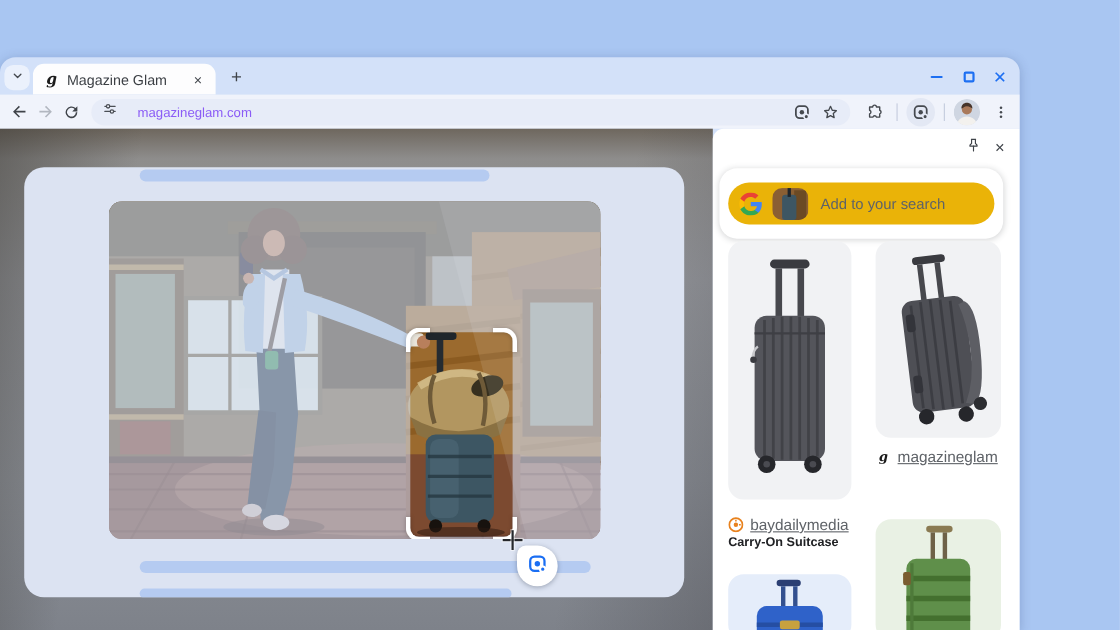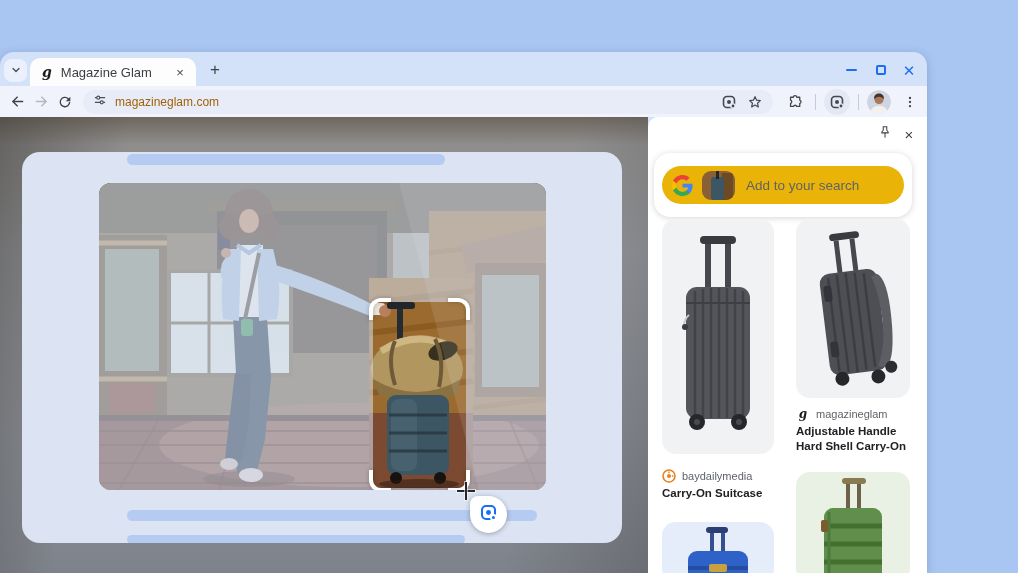--- a/index.html
+++ b/index.html
@@ -29,21 +29,21 @@
   .min-bar { width:11px; height:2px; background:#1d6ff2; border-radius:1px; }
   .max-box { width:10px; height:10px; border:2px solid #1d6ff2; border-radius:2px; }
   .close-x { font-size:15px; font-weight:bold; color:#1d6ff2; line-height:1; }
 
   
   .toolbar { left:0; top:34px; width:927px; height:31px; background:#f0f3fb; display:flex; align-items:center; }
   .navbtn { width:24px; height:24px; display:flex; align-items:center; justify-content:center; cursor:pointer; }
   .nav-back { margin-left:5px; } 
   .addressbar { margin-left:6px; width:690px; height:24px; background:#e7ecf8; border-radius:12px;
                 display:flex; align-items:center; padding:0 8px 0 10px; cursor:text; }
-  .url { font-size:12px; color:#a16207; margin-left:8px; flex:1; }
+  .url { font-size:12px; color:#8b5cf6; margin-left:18px; flex:1; }
   .pill-ic { width:20px; height:20px; display:flex; align-items:center; justify-content:center; cursor:pointer; margin-left:6px; }
   .tb-right { display:flex; align-items:center; margin-left:10px; }
   .tb-ic { width:24px; height:24px; display:flex; align-items:center; justify-content:center; cursor:pointer; }
   .sep { width:1px; height:16px; background:#c3cbdd; margin:0 8px; }
   .lens-active-bg { background:#e3e8f4; border-radius:50%; width:26px; height:26px; }
   .avatar { width:24px; height:24px; border-radius:50%; overflow:hidden; margin-right:7px; cursor:pointer; }
 
   
   .content { left:0; top:65px; width:648px; height:456px; overflow:hidden;
              background:linear-gradient(to bottom,#6e675e 0%,#8e8d8c 6%,#95979c 30%,#8c9097 70%,#7e828a 100%); }
@@ -86,21 +86,21 @@
   .g-logo { width:21px; height:21px; flex:0 0 auto; }
   .thumb { width:33px; height:29px; border-radius:9px; overflow:hidden; margin-left:9px; flex:0 0 auto; }
   .search-ph { font-size:13.5px; color:#5f6368; margin-left:11px; white-space:nowrap; }
 
   .col { position:absolute; }
   .prod-card { position:absolute; left:0; border-radius:14px; overflow:hidden; cursor:pointer; }
   .src-row { position:absolute; left:0; display:flex; align-items:center; }
   .src-ic { width:14px; height:14px; margin-right:6px; display:flex; align-items:center; justify-content:center; }
   .src-favicon { font-family:"DejaVu Serif","Liberation Serif",serif; font-style:italic; font-weight:bold;
                  font-size:12px; color:#1b1b1b; line-height:1; }
-  .src-name { font-size:11px; color:#5f6368; }
+  .src-name { font-size:14px; color:#5f6368;text-decoration:underline; }
   .prod-title { position:absolute; left:0; font-size:11.5px; font-weight:bold; color:#202124; line-height:15px; cursor:pointer; }
 </style>
 </head>
 <body>
 
 <div class="abs window">
 
   <div class="abs tabstrip">
     <div class="abs tabsearch">
       <span>
@@ -405,21 +405,20 @@
             <circle cx="88" cy="152" r="6" fill="#2c2d31"></circle>
           </g>
         </svg>
       </div>
       <div class="src-row" style="top:290px;">
         <span class="src-ic">
           <span class="src-favicon">g</span>
         </span>
         <span class="src-name">magazineglam</span>
       </div>
-      <div class="prod-title" style="top:307px; width:124px;">Adjustable Handle Hard Shell Carry-On</div>
       <div class="prod-card" style="top:355px; width:114px; height:110px; background:#e9f1e4;">
         <svg width="114" height="110" viewBox="0 0 114 110">
           <rect x="46" y="6" width="24" height="6" rx="3" fill="#8a7a52"></rect>
           <rect x="50" y="12" width="4" height="26" fill="#6e6148"></rect>
           <rect x="61" y="12" width="4" height="26" fill="#6e6148"></rect>
           <rect x="28" y="36" width="58" height="90" rx="9" fill="#5f8f4a"></rect>
           <path d="M28 54h58M28 72h58M28 90h58" stroke="#44702f" stroke-width="5"></path>
           <path d="M33 40v84" stroke="#4e7a3a" stroke-width="3"></path>
           <rect x="25" y="48" width="7" height="12" rx="2" fill="#7a5c30"></rect>
         </svg>

